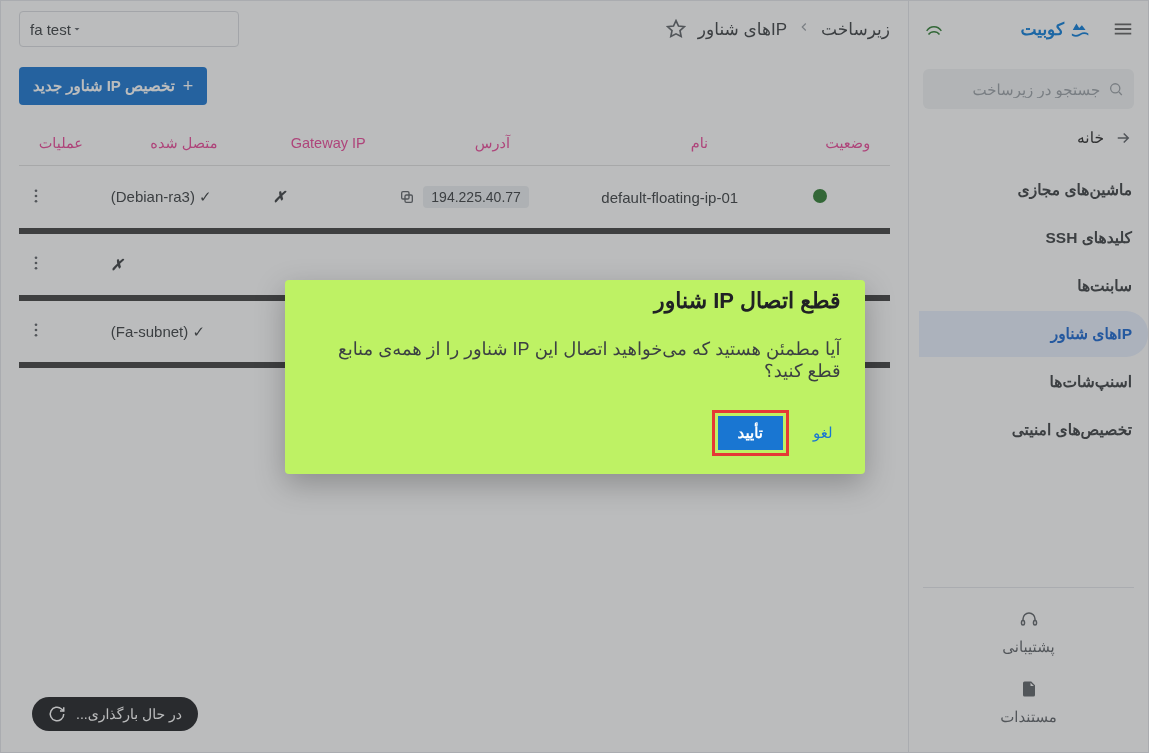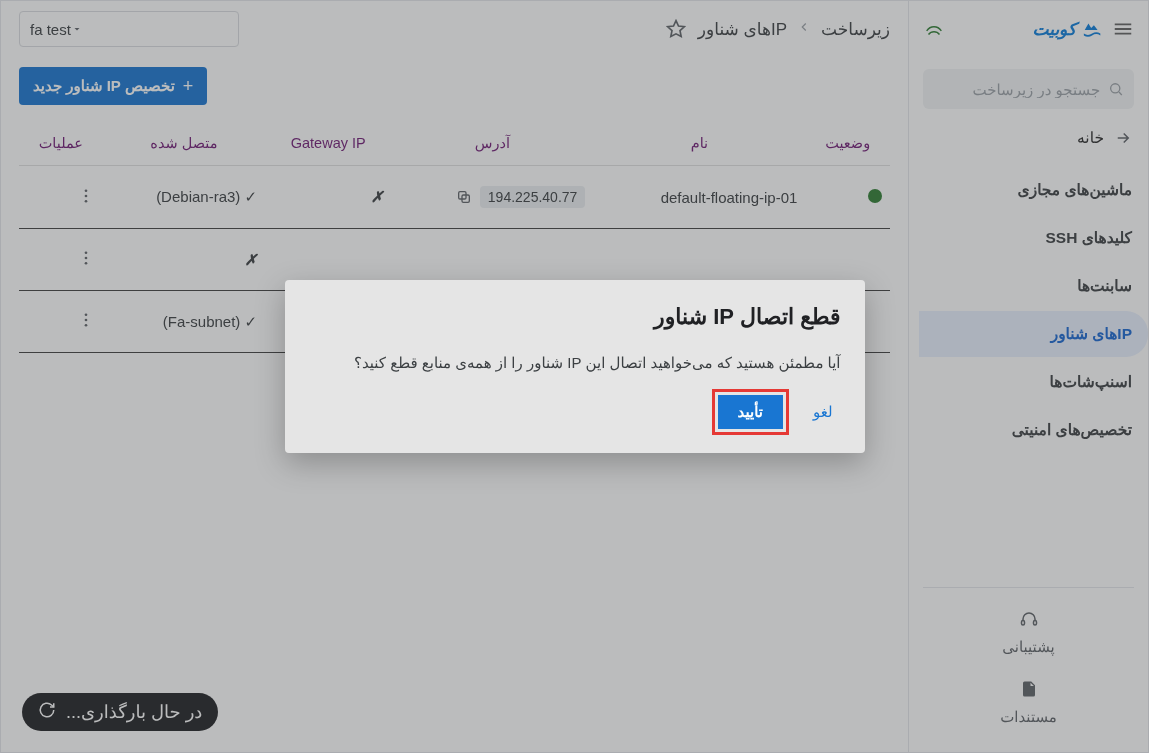--- a/index.html
+++ b/index.html
@@ -20,22 +20,21 @@
   border-left: 1px solid #e5e7eb;
   background: #fff;
   display: flex;
   flex-direction: column;
 }
 .sidebar-header {
   height: 56px;
   display: flex;
   align-items: center;
   padding: 0 14px;
-  gap: 8px;
-  font-style: italic;
+  gap: 20px;
 }
 .hamburger { cursor: pointer; color: #616161; display: flex; align-items: center; }
 .brand-logo { display: flex; align-items: center; gap: 6px; color: #0b7dda; font-weight: 700; font-size: 17px; }
 .brand-logo svg { width: 22px; height: 22px; }
 .brand-secondary { margin-right: auto; color: #2e7d32; font-size: 14px; font-weight: 600; display:flex; align-items:center; }
 .brand-secondary svg { width:22px; height:22px; }
 .search-bar {
   margin: 12px 14px 8px;
   background: #f1f3f4;
   border-radius: 6px;
@@ -105,58 +104,58 @@
   background:#1976d2; color:#fff; border:none; border-radius:4px;
   padding: 0 14px; height:38px; font-size:15px; display:flex; align-items:center; gap:8px;
   cursor:pointer; font-weight:600;
 }
 .primary-btn .plus { font-size:18px; font-weight:400; }
 
 
 .table-wrap { margin: 6px 18px 0; }
 table { width:100%; border-collapse:collapse; }
 th {
-  text-align:center; font-weight:500; color:#701a75; font-size:14.5px;
+  text-align:center; font-weight:500; color:#ec4899; font-size:14.5px;
   padding:14px 8px; border-bottom:1px solid #e0e0e0;
 }
 td {
-  text-align:right; padding:20px 8px; font-size:15px; color:#3c4043;
-  border-bottom:1px solid #404040;
+  text-align:left; padding:20px 8px; font-size:15px; color:#3c4043;
+  border-bottom:6px solid #404040;
 }
 .status-dot { width:14px; height:14px; border-radius:50%; background:#2e7d32; display:inline-block; }
 .ip-cell { display:inline-flex; align-items:center; gap:8px; direction:ltr; }
 .ip-badge { background:#eceff1; padding:3px 8px; border-radius:4px; font-family: Liberation Sans, sans-serif; font-size:14px; }
 .copy-icon { color:#5f6368; cursor:pointer; display:flex; }
 .check { font-family:inherit; }
 .cross { font-style:italic; font-weight:600; color:#3c4043; }
 .kebab { cursor:pointer; color:#5f6368; display:inline-flex; }
 
 
 .loading-pill {
-  position:absolute; left:22px; bottom:22px;
+  position:absolute; left:32px; bottom:22px;
   background:#202124; color:#fff; border-radius:22px;
-  padding: 8px 16px; display:flex; gap:10px;
-  font-size:18px; direction:rtl;
+  padding: 8px 16px; display:flex; align-items:center; gap:10px;
+  font-size:14px; direction:rtl;
 }
 .loading-pill svg{ width:18px; height:18px; }
 
 
 .overlay {
   position:absolute; inset:0;
   background:rgba(60,64,67,0.35);
   display:flex; align-items:flex-start; justify-content:center;
 }
 .modal {
-  margin-top:280px; background:#e5e5e5; border-radius:4px; width:580px;
+  margin-top:280px; background:#bef264; border-radius:4px; width:580px;
   box-shadow:0 10px 30px rgba(0,0,0,0.25);
-  padding: 24px 24px 18px;
+  padding: 8px 24px 18px;
   direction:rtl;
 }
 .modal h2 { font-size:22px; font-weight:700; color:#202124; margin-bottom:24px; }
-.modal p { font-size:15px; color:#3c4043; margin-bottom:17px; }
+.modal p { font-size:18px; color:#3c4043; margin-bottom:28px; }
 .modal-actions { display:flex; gap:16px; align-items:center; justify-content:flex-end; flex-direction:row-reverse; margin-left:0; }
 .modal-actions .cancel { color:#1976d2; font-size:15px; cursor:pointer; padding:6px 8px; }
 .confirm-wrap { border:3px solid #e53935; padding:3px; display:inline-block; }
 .confirm-btn {
   background:#1976d2; color:#fff; border:none; padding:8px 20px;
   font-size:15px; cursor:pointer; font-weight:600;
 }
 </style>
 </head>
 <body>

